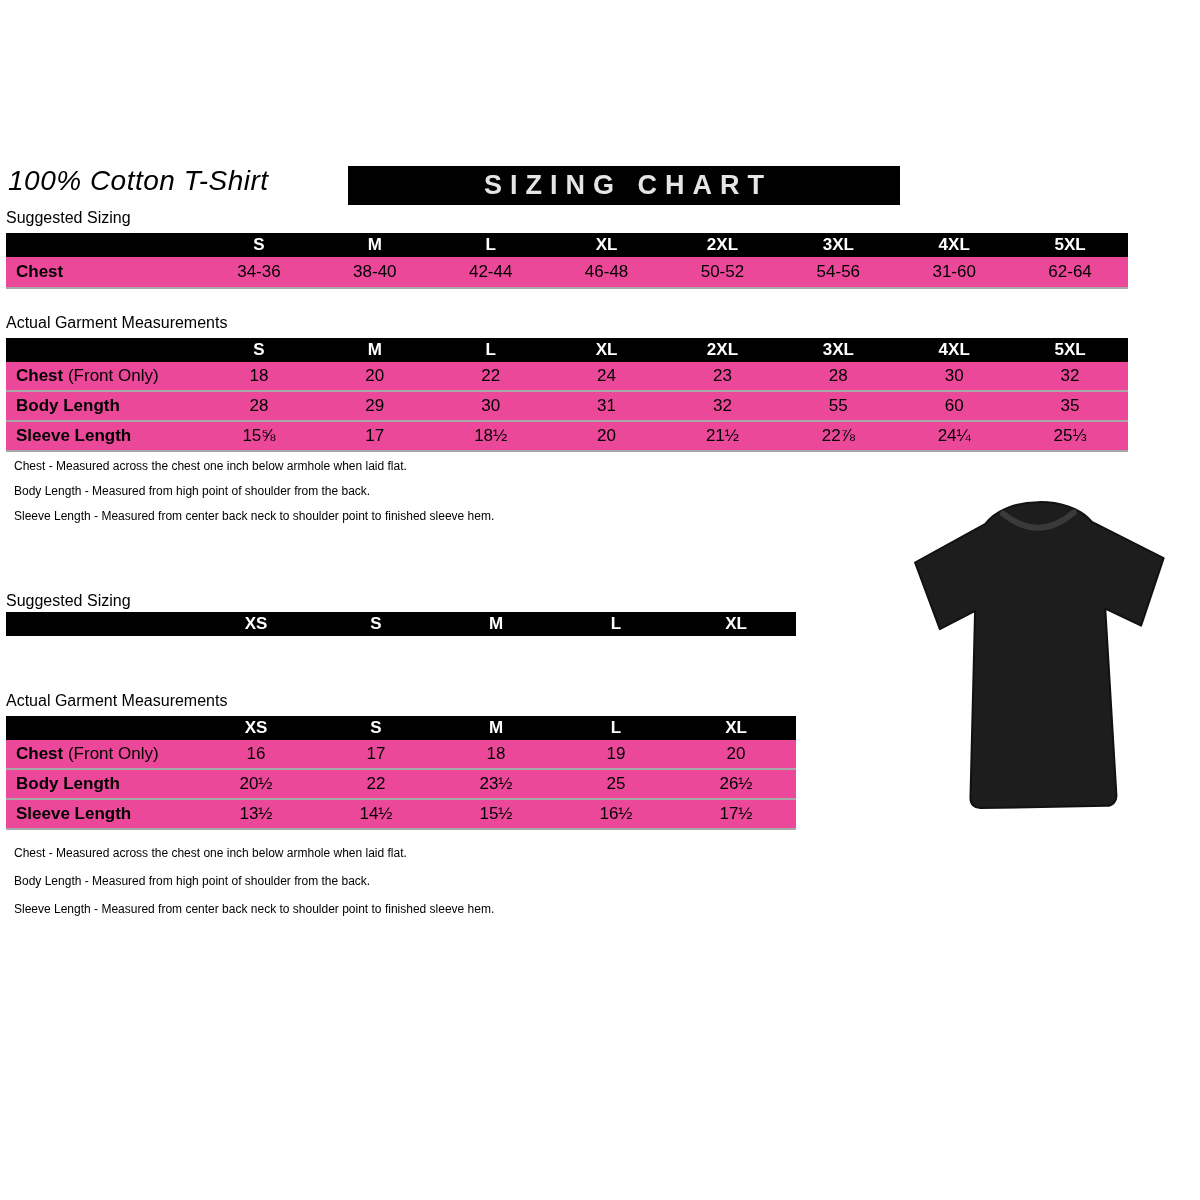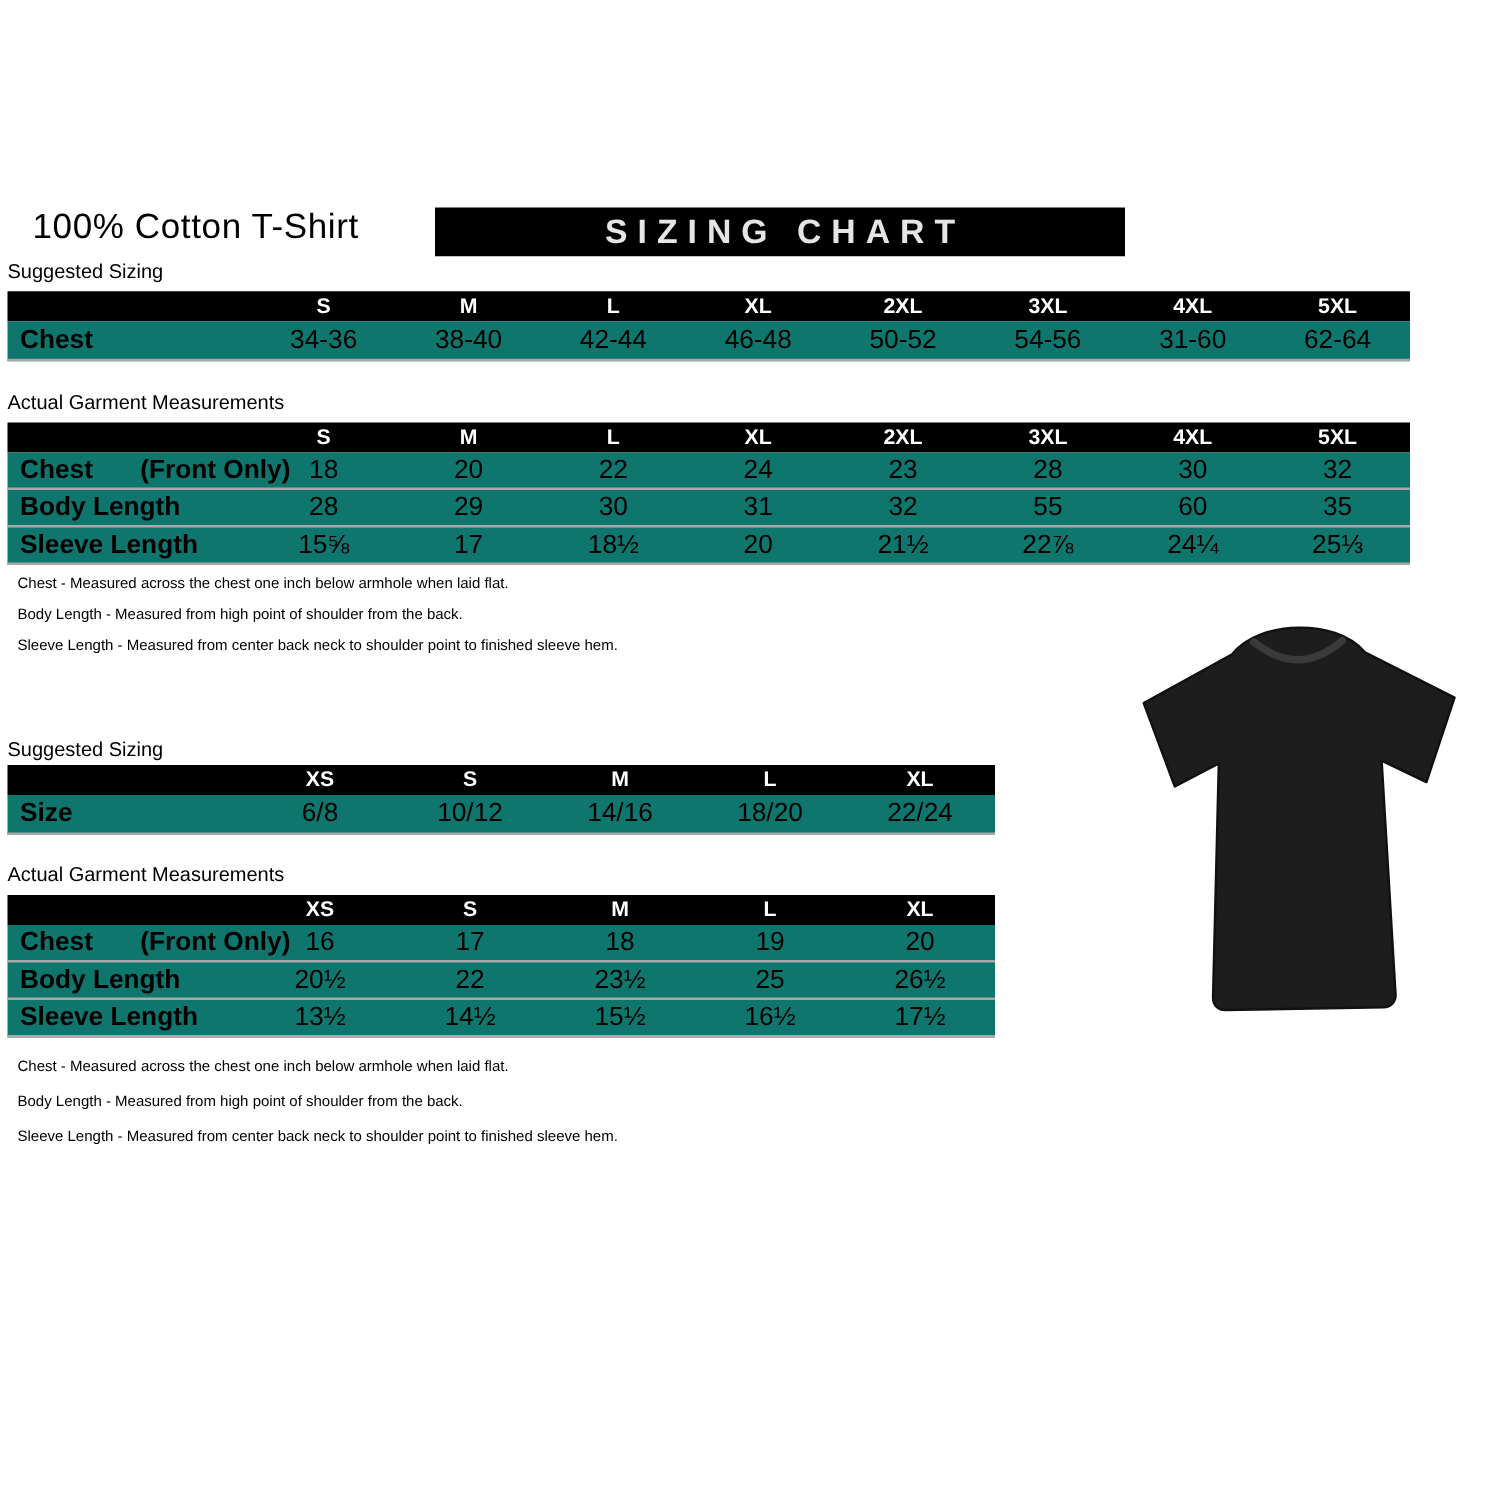--- a/index.html
+++ b/index.html
@@ -1,37 +1,37 @@
 <!DOCTYPE html>
 <html><head>
 <meta charset="utf-8">
 <style>
   html,body{margin:0;padding:0;background:#ffffff;}
   .page{
     position:relative;width:1200px;height:1200px;background:#ffffff;
     font-family:"Liberation Sans",sans-serif;color:#000;overflow:hidden;
   }
   .abs{position:absolute;}
-  .title{left:26px;top:165px;font-size:28px;font-weight:400;letter-spacing:.5px;}
+  .title{left:8px;top:165px;font-size:28px;font-weight:400;letter-spacing:.5px;font-style:italic;}
   .youth-title{left:5px;top:548px;font-size:26px;font-weight:700;}
   .banner{
     left:348px;top:166px;width:552px;height:39px;background:#000;color:#e5e5e5;
     display:flex;align-items:center;justify-content:center;
     font-size:27px;font-weight:700;letter-spacing:8px;text-indent:8px;
   }
   .section-label{left:6px;font-size:16px;font-weight:400;}
   .tbl{left:6px;}
   .tr{display:flex;align-items:center;}
   .hdr{background:#000;color:#fff;height:24px;font-weight:700;font-size:17px;}
-  .row{font-size:21px;border-bottom:2px solid #a8a8a8;background:#0f766e;}
+  .row{font-size:17px;border-bottom:2px solid #a8a8a8;background:#ec4899;}
   .row-28{height:28px;}
   .row-30{height:30px;}
   .lblcol{width:195px;padding-left:10px;box-sizing:border-box;text-align:left;font-weight:700;white-space:nowrap;}
   .youth .lblcol{width:190px;}
-  .suffix{font-weight:700;margin-left:32px;}
+  .suffix{font-weight:400;}
   .col{flex:1;text-align:center;}
   .note{left:14px;font-size:12px;}
   .shirt{left:893px;top:476px;width:296px;height:362px;}
 </style>
 </head>
 <body>
 
 <div class="page">
 
   <div class="abs title">100% Cotton T-Shirt</div>
@@ -122,28 +122,20 @@
 
   <div class="abs tbl youth" style="top:612px;width:790px">
     <div class="tr hdr">
       <div class="lblcol"></div>
       <div class="col">XS</div>
       <div class="col">S</div>
       <div class="col">M</div>
       <div class="col">L</div>
       <div class="col">XL</div>
     </div>
-    <div class="tr row row-30">
-      <div class="lblcol">Size</div>
-      <div class="col">6/8</div>
-      <div class="col">10/12</div>
-      <div class="col">14/16</div>
-      <div class="col">18/20</div>
-      <div class="col">22/24</div>
-    </div>
   </div>
 
   <div class="abs section-label" style="top:692px">Actual Garment Measurements</div>
 
   <div class="abs tbl youth" style="top:716px;width:790px">
     <div class="tr hdr">
       <div class="lblcol"></div>
       <div class="col">XS</div>
       <div class="col">S</div>
       <div class="col">M</div>

